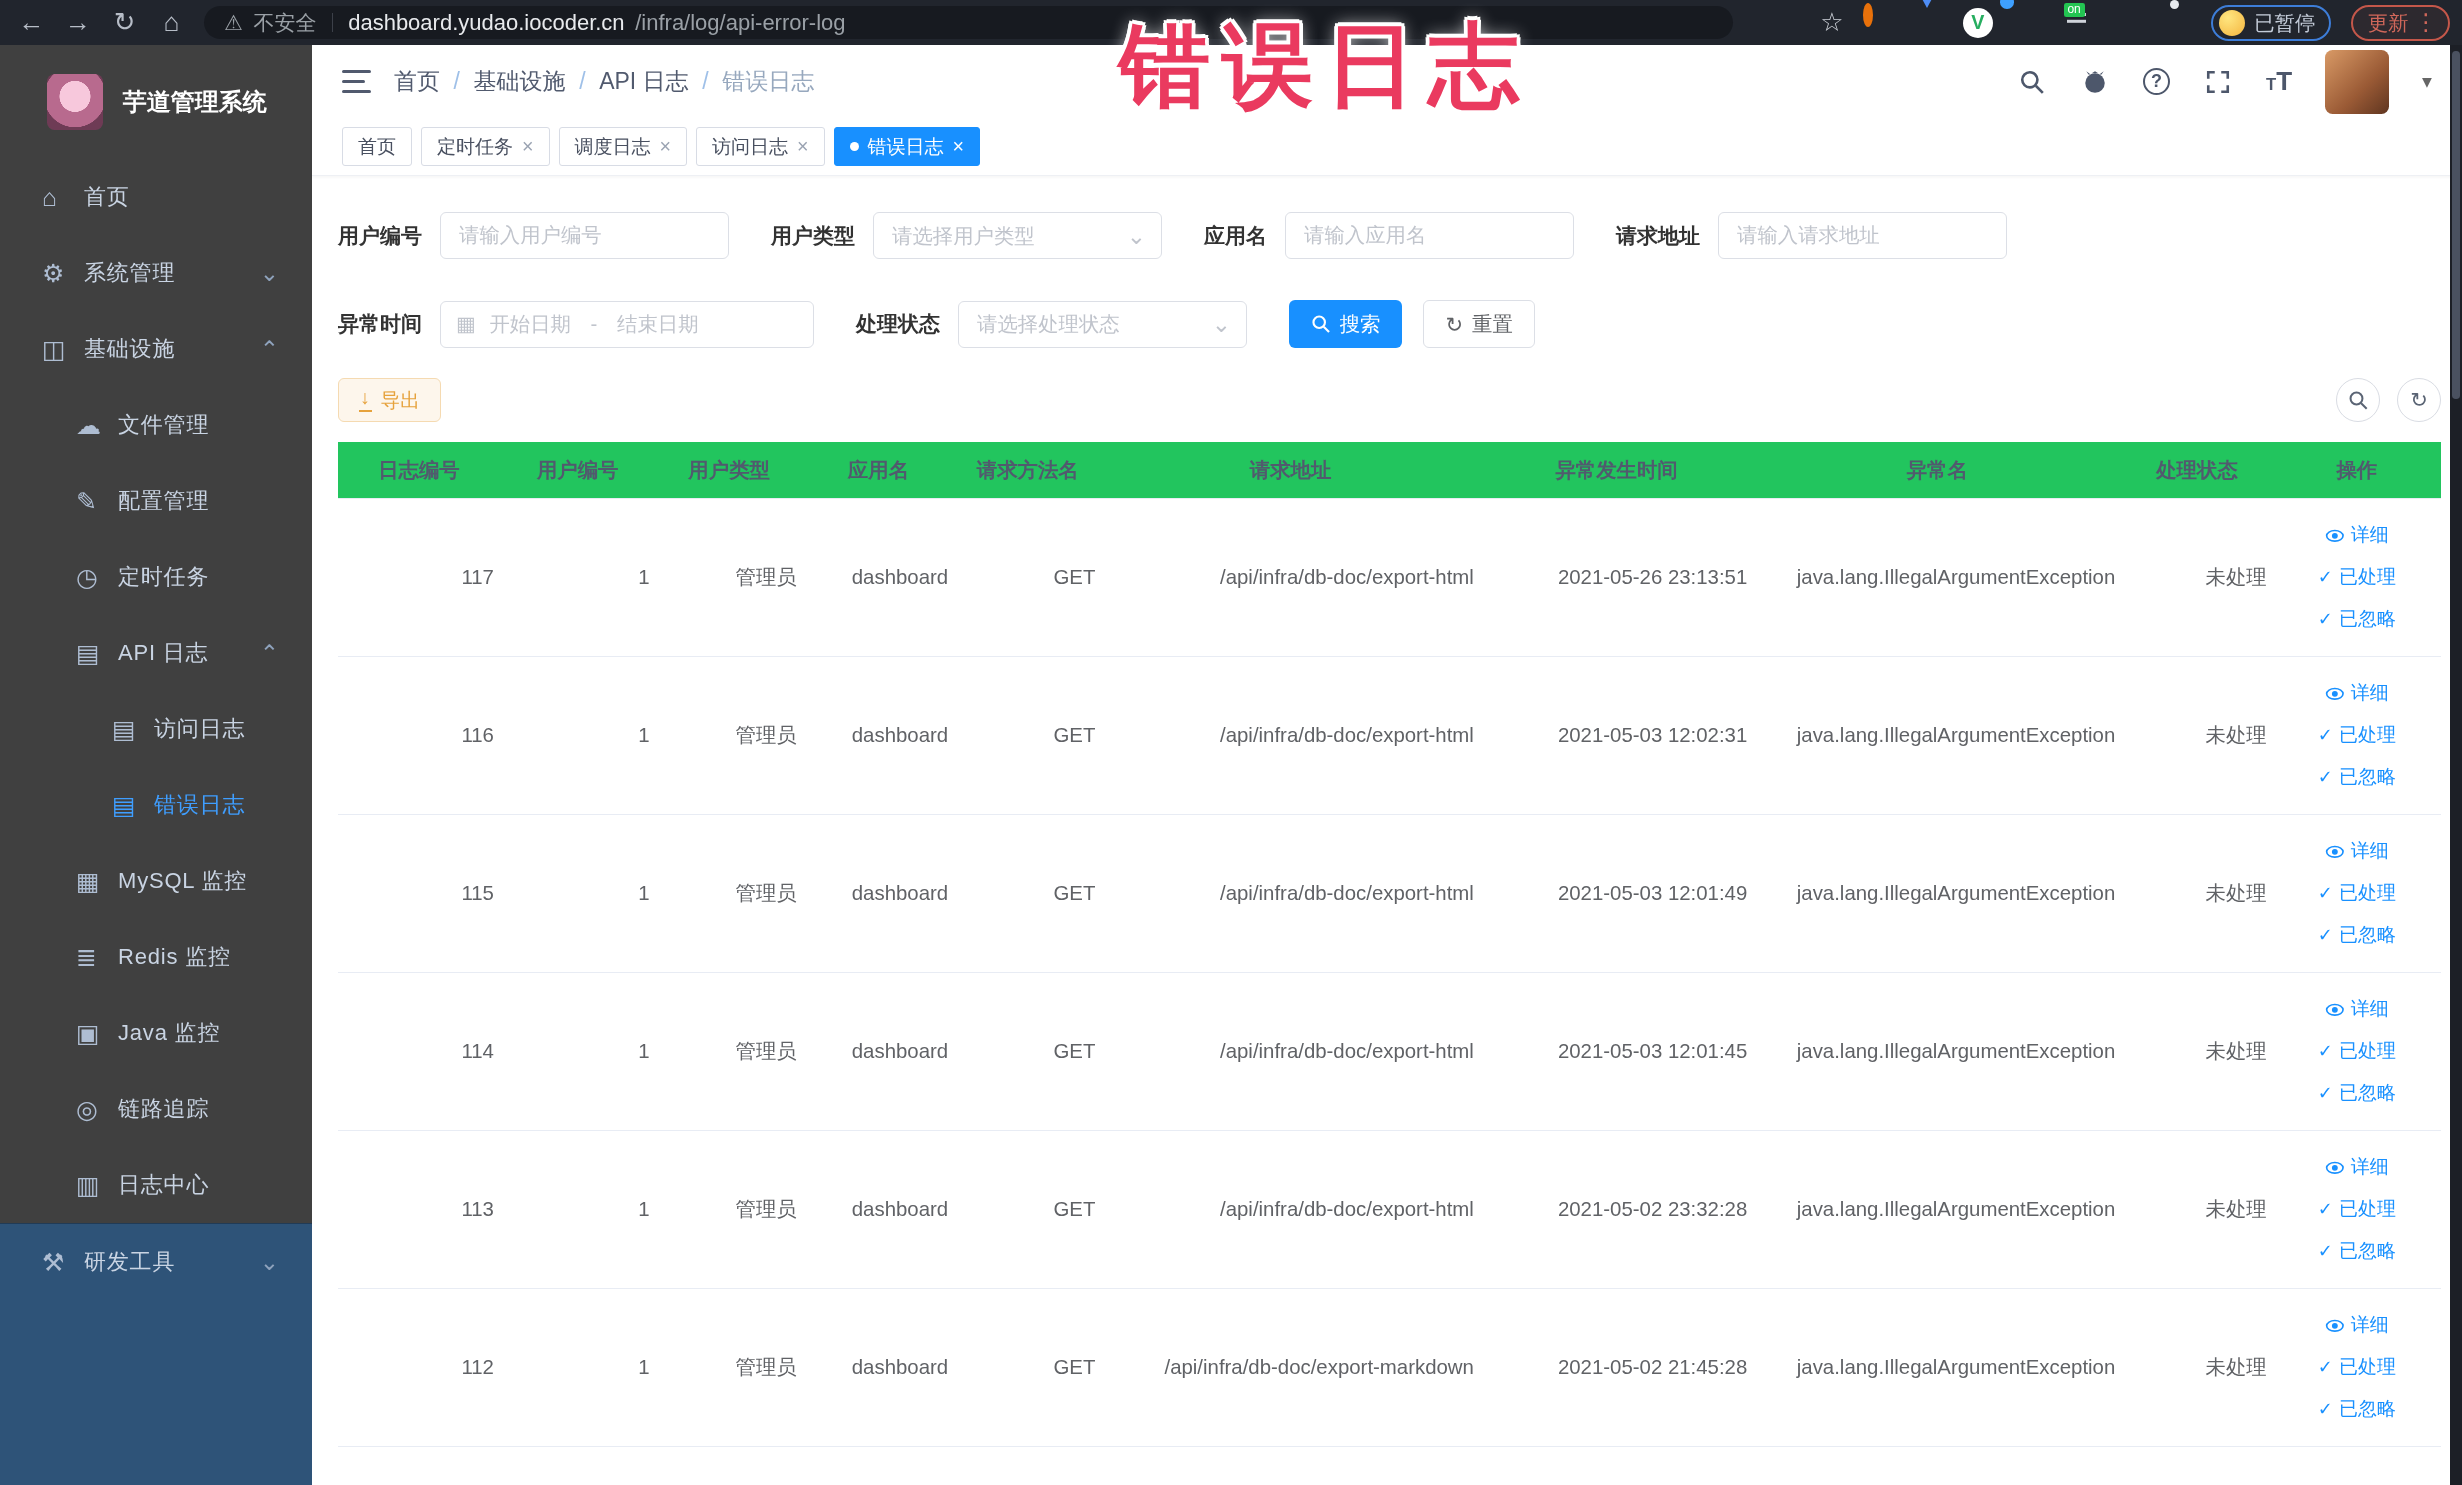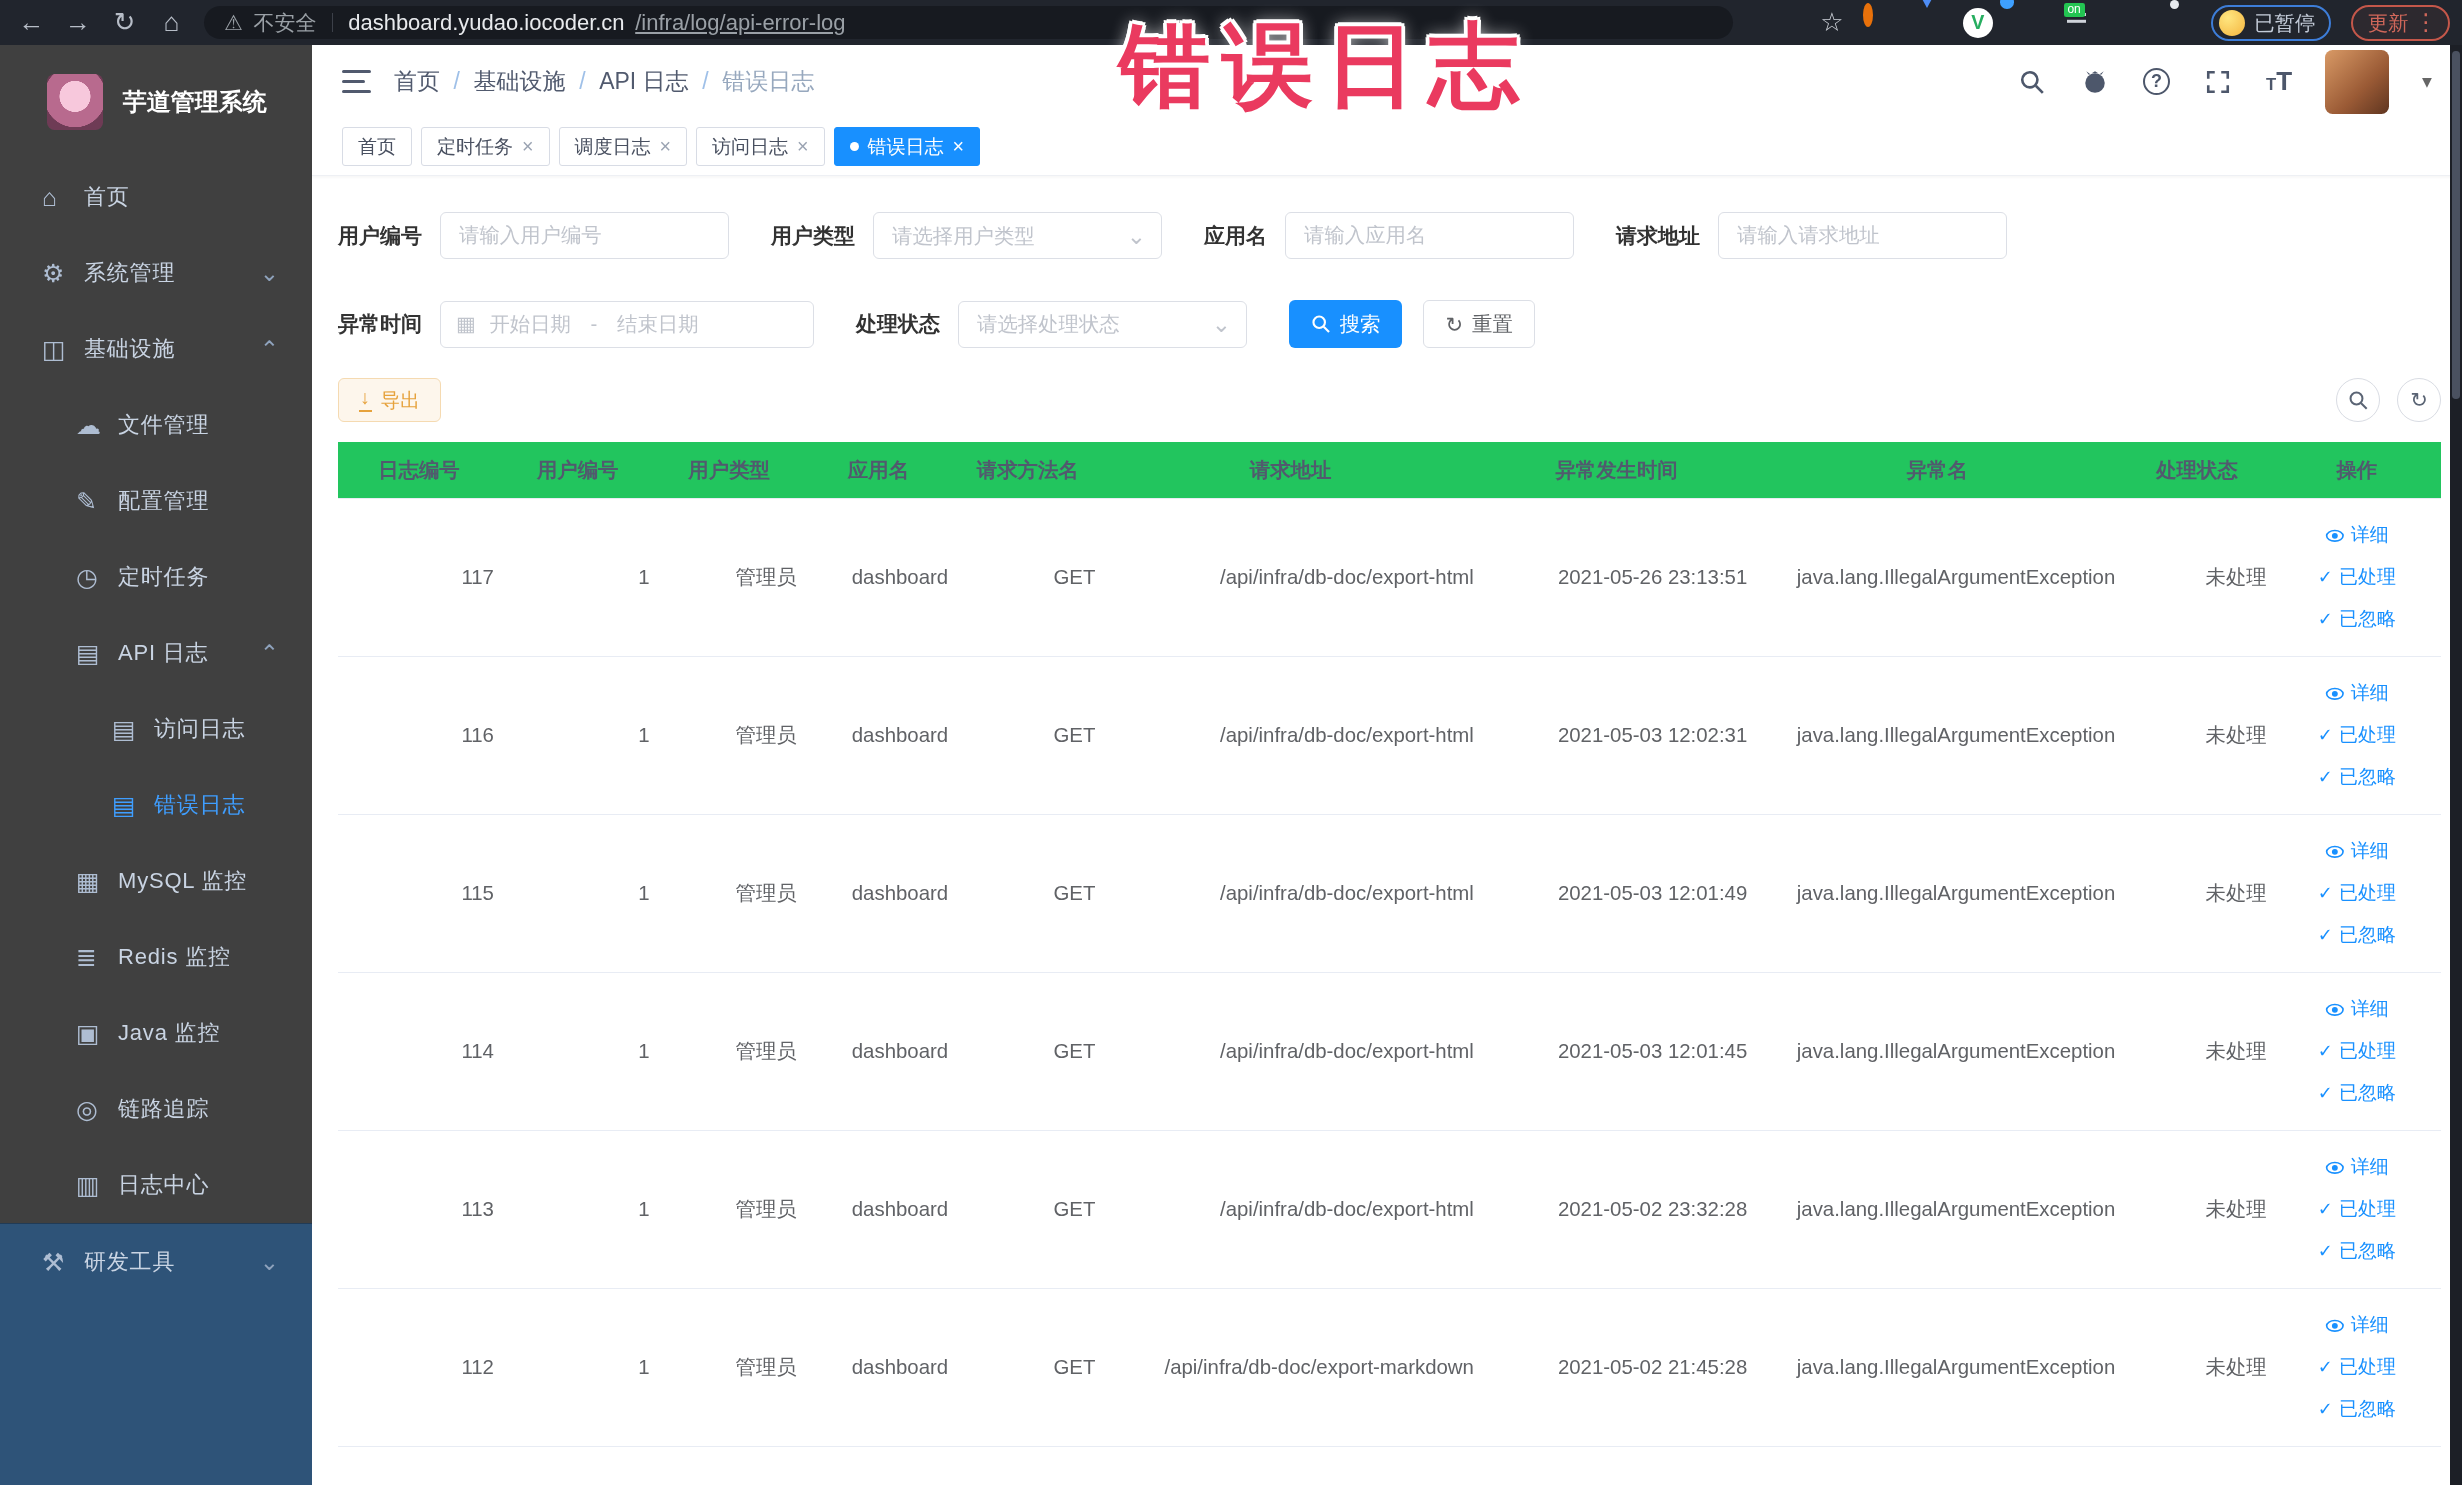--- a/index.html
+++ b/index.html
@@ -11,21 +11,21 @@
   .chrome { position:absolute; top:0; left:0; width:2462px; height:45px; background:#21252d;
             display:flex; align-items:center; padding:0 12px; gap:7.6px; z-index:5; }
   .nav-ic { width:39px; height:39px; display:flex; align-items:center; justify-content:center;
             color:#b7bdc7; font-size:26px; border-radius:50%; flex:0 0 auto; }
   .url-pill { width:1529px; height:33px; background:#171a20; border-radius:16.7px; display:flex;
               align-items:center; padding:0 19.7px; gap:10.6px; margin-left:6px; }
   .warn-ic { color:#9aa0a6; font-size:21px; }
   .sec-label { color:#9aa0a6; font-size:21px;font-family:Liberation Mono, monospace; }
   .pill-div { width:1.5px; height:19.7px; background:#3c4049; margin:0 4.5px; }
   .url-domain { color:#e8eaed; font-size:22px; }
-  .url-path { color:#9aa0a6; font-size:22px;text-decoration:underline; }
+  .url-path { color:#9aa0a6; font-size:22px; }
   .chrome-right { margin-left:auto; display:flex; align-items:center; gap:19.7px; }
   .star { color:#cfd3da; font-size:26px; }
   .ext { width:30px; height:30px; flex:0 0 auto; position:relative; }
   .ext-ring { border:5.3px solid #e8710a; border-radius:50%; width:29px; height:29px; }
   .ext-shield { width:0; height:0; border-left:14.4px solid transparent; border-right:14.4px solid transparent;
                 border-top:26px solid #4e8df6; margin-top:2.3px; }
   .ext-vee { background:#fff; border-radius:50%; width:30px; height:30px; color:#27ae60; font-weight:bold;
              font-size:19.7px; display:flex; align-items:center; justify-content:center; }
   .ext-grid { width:27px; height:27px; background:
               linear-gradient(#8a8f98,#8a8f98) 0 0/11.4px 11.4px no-repeat,

